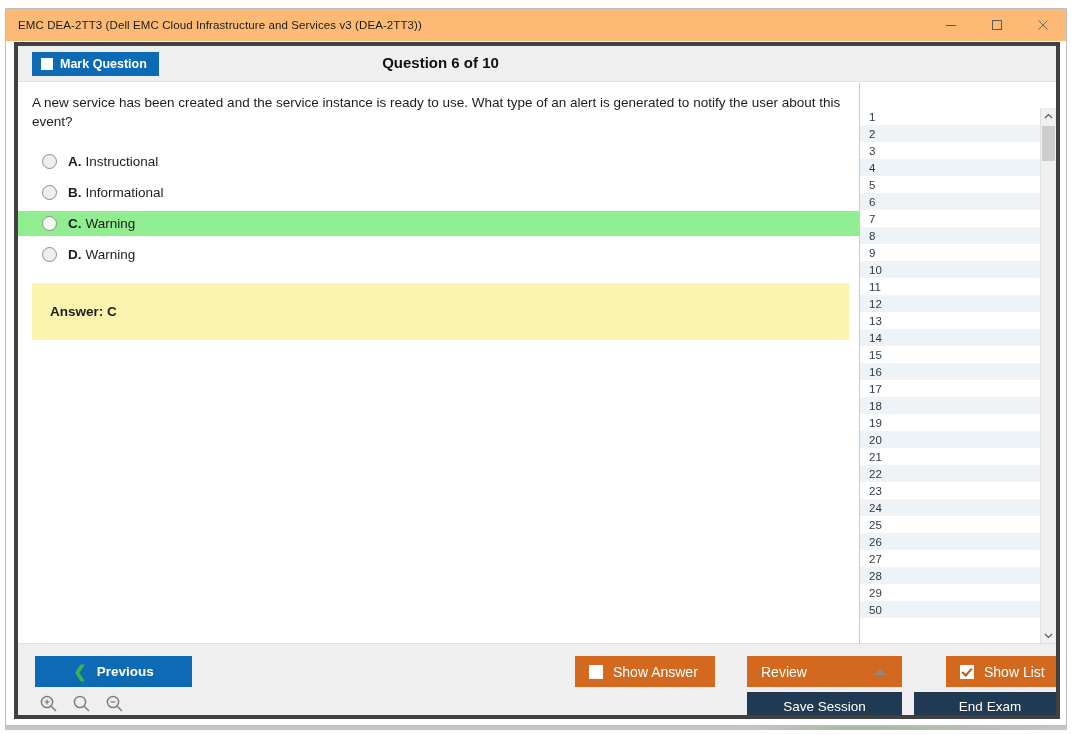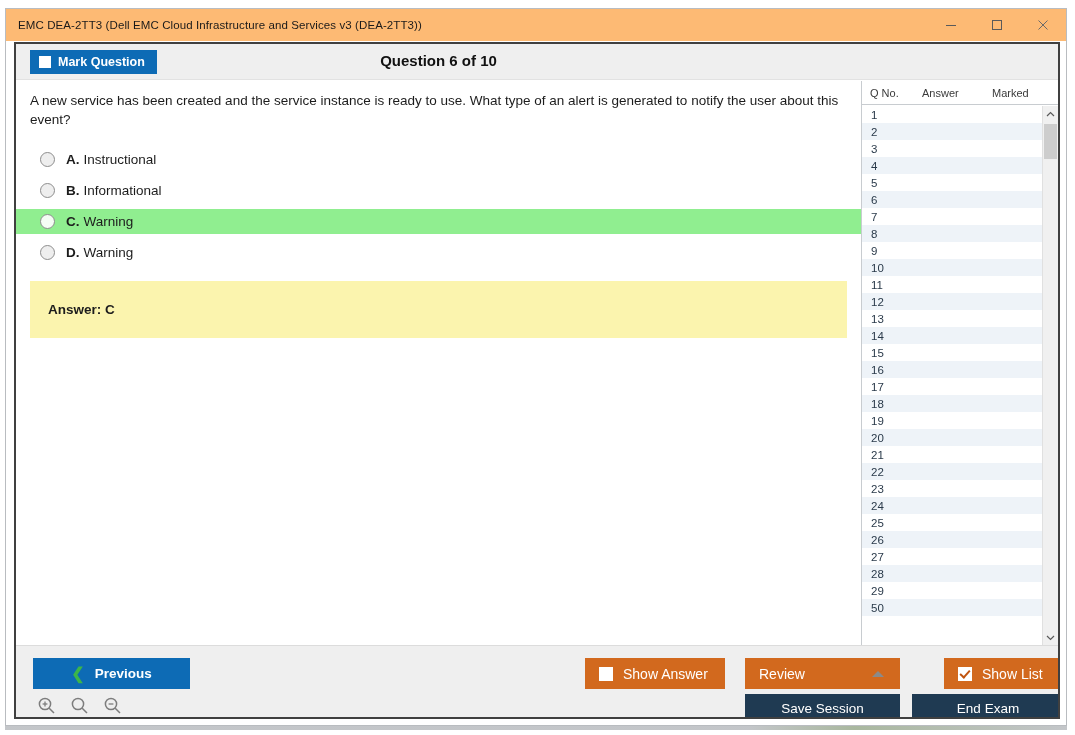--- a/index.html
+++ b/index.html
@@ -68,21 +68,21 @@
   }
   .win-btn svg { display: block; }
 
   
   .content-frame {
     position: absolute;
     left: 8px;
     top: 33px;
     width: 1046px;
     height: 677px;
-    border: 2px solid #404040;
+    border: 4px solid #404040;
     box-sizing: border-box;
     background: #ffffff;
     overflow: hidden;
   }
 
   
   .top-bar {
     position: absolute;
     left: 0; top: 0;
     width: 100%;
@@ -319,21 +319,21 @@
     font-size: 14px;
     height: 31px;
     justify-content: flex-start;
     padding-left: 14px;
     gap: 10px;
   }
   .btn-orange .cbox {
     width: 14px; height: 14px;
     background: #ffffff; border: 1px solid #ffffff;
   }
-  .btn-show-answer { left: 557px; top: 12px; width: 140px; margin-left: 12px; }
+  .btn-show-answer { left: 557px; top: 12px; width: 140px; }
   .btn-review { left: 729px; top: 12px; width: 155px; }
   .btn-show-list { left: 928px; top: 12px; width: 152px; }
   .caret-up {
     margin-left: auto;
     margin-right: 10px;
     width: 0; height: 0;
     border-left: 6px solid transparent;
     border-right: 6px solid transparent;
     border-bottom: 6px solid #8a8a8a;
   }
@@ -424,25 +424,20 @@
             <span class="opt-letter">D.</span>
             <span>Warning</span>
           </div>
         </div>
       <div class="answer-box">
         <span>Answer: C</span>
       </div>
     </div>
 
     <div class="list-panel">
-      <div class="list-header">
-        <div class="lh-qno">Q No.</div>
-        <div class="lh-ans">Answer</div>
-        <div class="lh-mark">Marked</div>
-      </div>
       <div class="list-body">
           <div class="list-row odd">
             <div class="lr-qno">1</div>
             <div class="lr-ans"></div>
             <div class="lr-mark"></div>
           </div>
           <div class="list-row even">
             <div class="lr-qno">2</div>
             <div class="lr-ans"></div>
             <div class="lr-mark"></div>

